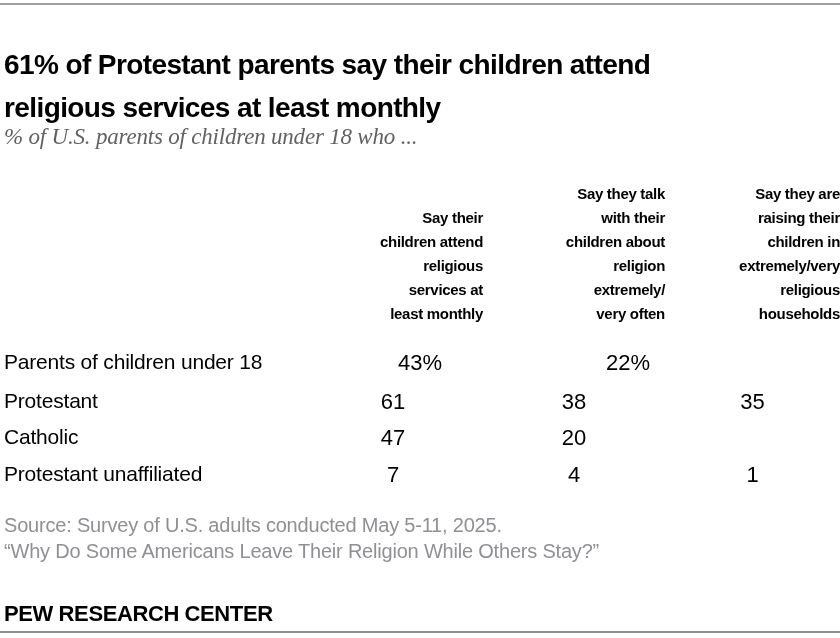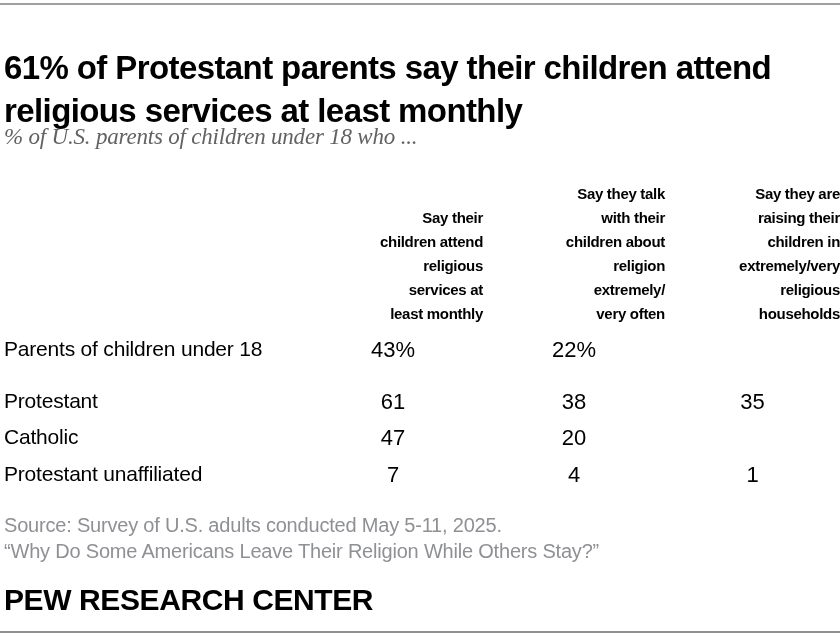--- a/index.html
+++ b/index.html
@@ -7,21 +7,21 @@
     width:840px; height:638px; background:#ffffff; position:relative;
     overflow:hidden; color:#000;
     font-family:"Liberation Sans", sans-serif;
   }
   .rule { position:absolute; left:0; width:840px; height:2px; background:#9f9f9f; }
   .rule-top { top:3px; }
   .rule-bottom { top:631px; background:#8f8f8f; }
 
   .title {
     position:absolute; left:4px; top:24px; width:820px;
-    font-size:33px; font-weight:bold; line-height:43px;
+    font-size:28px; font-weight:bold; line-height:43px;
     letter-spacing:-0.6px; white-space:pre-line; color:#000;
   }
   .subtitle {
     position:absolute; left:4px; top:124px; width:700px;
     font-family:"Liberation Serif", serif; font-style:italic;
     font-size:23px; color:#626262; letter-spacing:-0.2px;
   }
 
   .grid-cols {
     display:grid;
@@ -29,36 +29,36 @@
   }
   .thead {
     position:absolute; left:0; top:176px; width:840px; height:150px;
     align-items:end;
   }
   .th {
     text-align:right; font-weight:bold; font-size:15px; line-height:24px;
     white-space:pre-line; letter-spacing:-0.3px;
   }
   .trow { position:absolute; left:0; width:840px; }
-  .row-1 { top:337px; }
+  .row-1 { top:350px;gap:27px; }
   .row-2 { top:389px; }
   .row-3 { top:425px; }
   .row-4 { top:462px; }
   .rlabel { font-size:21px; padding-left:4px; letter-spacing:-0.2px; }
   .rval  { text-align:center; font-size:22px; }
 
   .source {
     position:absolute; left:4px; width:800px;
     font-size:20px; color:#8f9094; letter-spacing:-0.2px;
   }
   .source-1 { top:514px; }
   .source-2 { top:540px; }
   .brand {
-    position:absolute; left:4px; top:583px;
-    font-size:30px; font-weight:bold; letter-spacing:-0.4px; color:#000;
+    position:absolute; left:4px; top:601px;
+    font-size:22px; font-weight:bold; letter-spacing:-0.4px; color:#000;
   }
 </style>
 </head>
 <body>
 
 <div>
   <div class="rule rule-top"></div>
 
   <h1 class="title">61% of Protestant parents say their children attend
 religious services at least monthly</h1>

